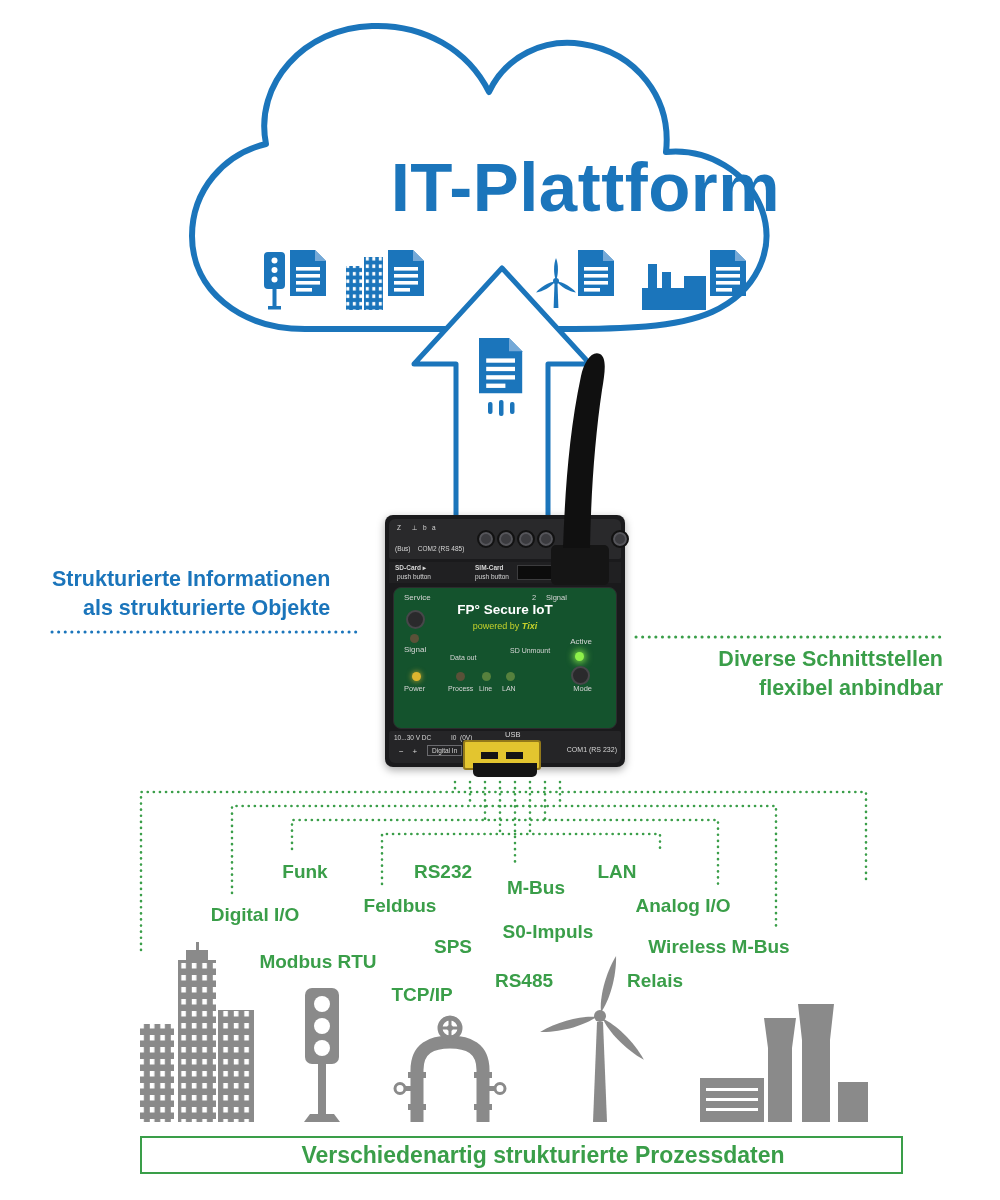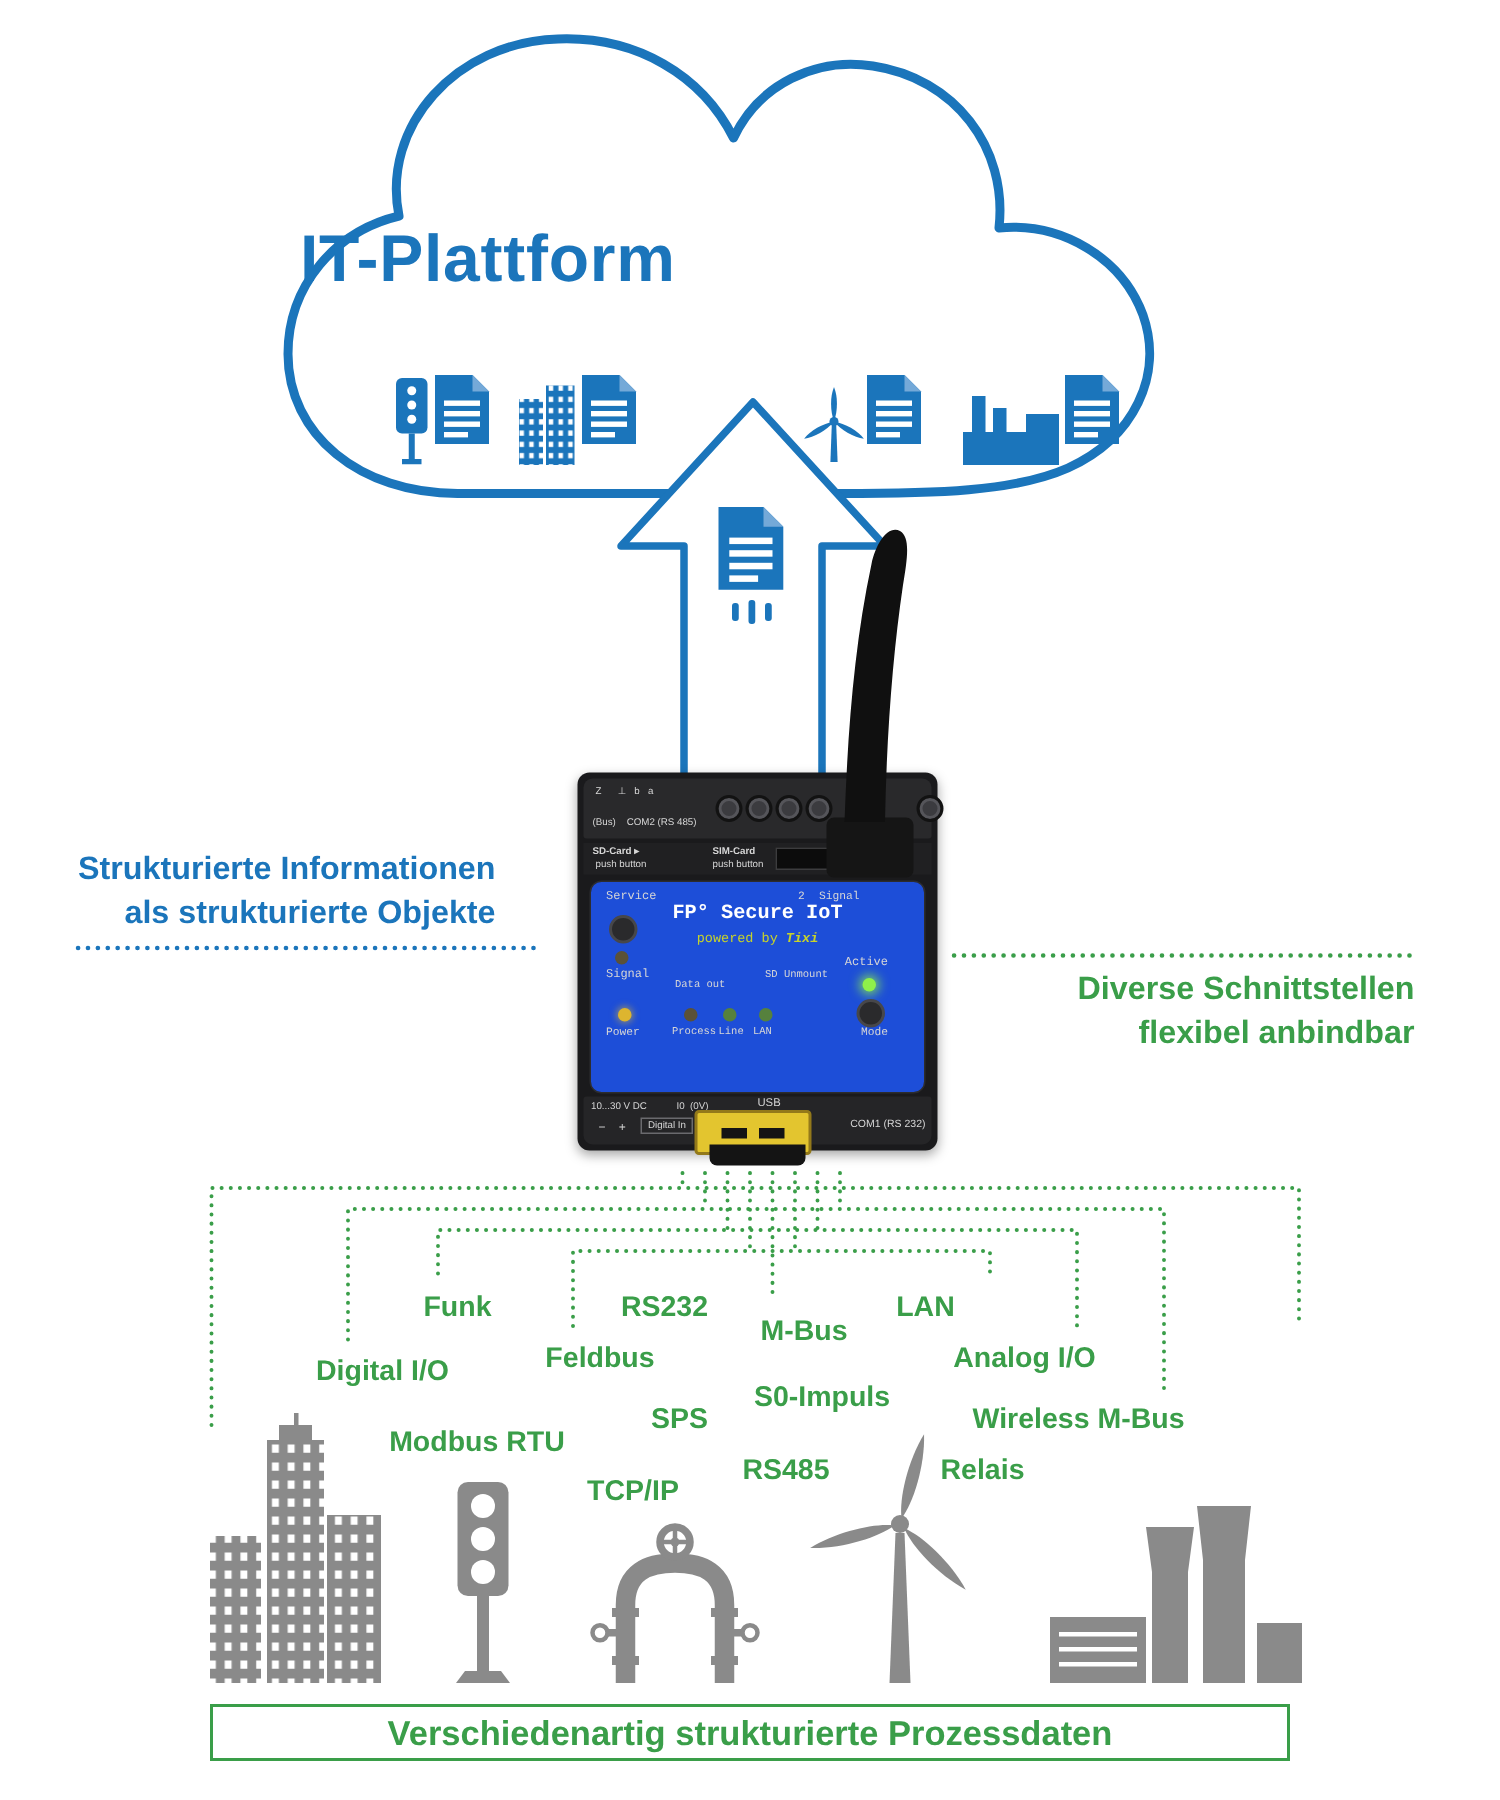--- a/index.html
+++ b/index.html
@@ -1,41 +1,41 @@
 <!DOCTYPE html>
 <html><head>
 <meta charset="utf-8">
 <style>
   html,body{margin:0;padding:0;background:#fff;}
   .canvas{position:relative;width:1000px;height:1200px;background:#fff;overflow:hidden;
           font-family:"Liberation Sans",sans-serif;}
   .canvas svg.bg{position:absolute;left:0;top:0;}
 
-  .cloud-title{position:absolute;left:200px;top:148px;width:580px;text-align:left;
-               font-size:44px;font-weight:bold;color:#1b75bb;letter-spacing:.5px;}
+  .cloud-title{position:absolute;left:200px;top:148px;width:580px;text-align:right;
+               font-size:69px;font-weight:bold;color:#1b75bb;letter-spacing:.5px;}
 
   .note{position:absolute;font-size:21.5px;font-weight:bold;line-height:29px;}
   .note-left{left:52px;top:565px;color:#1b75bb;text-align:right;}
   .note-right{right:57px;top:645px;color:#3a9e49;text-align:right;}
 
   .iface{position:absolute;transform:translateX(-50%);font-size:19px;font-weight:bold;
          color:#3a9e49;white-space:nowrap;}
 
   .banner{position:absolute;left:140px;top:1136px;width:716px;height:34px;border:2px solid #3a9e49;
           display:flex;align-items:center;justify-content:center;font-size:23px;font-weight:bold;
-          color:#3a9e49;}
+          color:#3a9e49;padding-left:43px;}
 
   
   .device{position:absolute;left:385px;top:515px;width:240px;height:252px;background:#1a1a1c;
           border-radius:8px;box-shadow:0 3px 8px rgba(0,0,0,.35);}
   .device .strip{position:absolute;left:4px;right:4px;}
   .dv-top{top:4px;height:40px;background:#29292b;border-radius:6px 6px 2px 2px;}
   .dv-cards{top:47px;height:21px;background:#202022;}
-  .dv-panel{position:absolute;left:8px;right:8px;top:72px;height:140px;background:#1d4ed8;
-            border:1px solid #2c2c2e;border-radius:8px;font-family:Liberation Mono, monospace;}
+  .dv-panel{position:absolute;left:8px;right:8px;top:72px;height:140px;background:#14532d;
+            border:1px solid #2c2c2e;border-radius:8px;}
   .dv-bottom{top:216px;height:32px;background:#252527;border-radius:2px 2px 6px 6px;}
 
   .dvt{position:absolute;color:#d6d6d6;font-size:6.5px;white-space:pre;line-height:1.1;}
   .dvt.b{font-weight:bold;}
   .screw{position:absolute;top:11px;width:14px;height:14px;border-radius:50%;background:#3b3b3f;
          border:2px solid #121212;box-shadow:inset 0 0 0 2px #55555a;}
   .simslot{position:absolute;left:128px;top:3px;width:34px;height:13px;background:#0c0c0c;
            border:1px solid #3c3c3e;}
   .round-btn{position:absolute;width:15px;height:15px;border-radius:50%;background:#2a2a2c;
              border:2px solid #47474a;}

